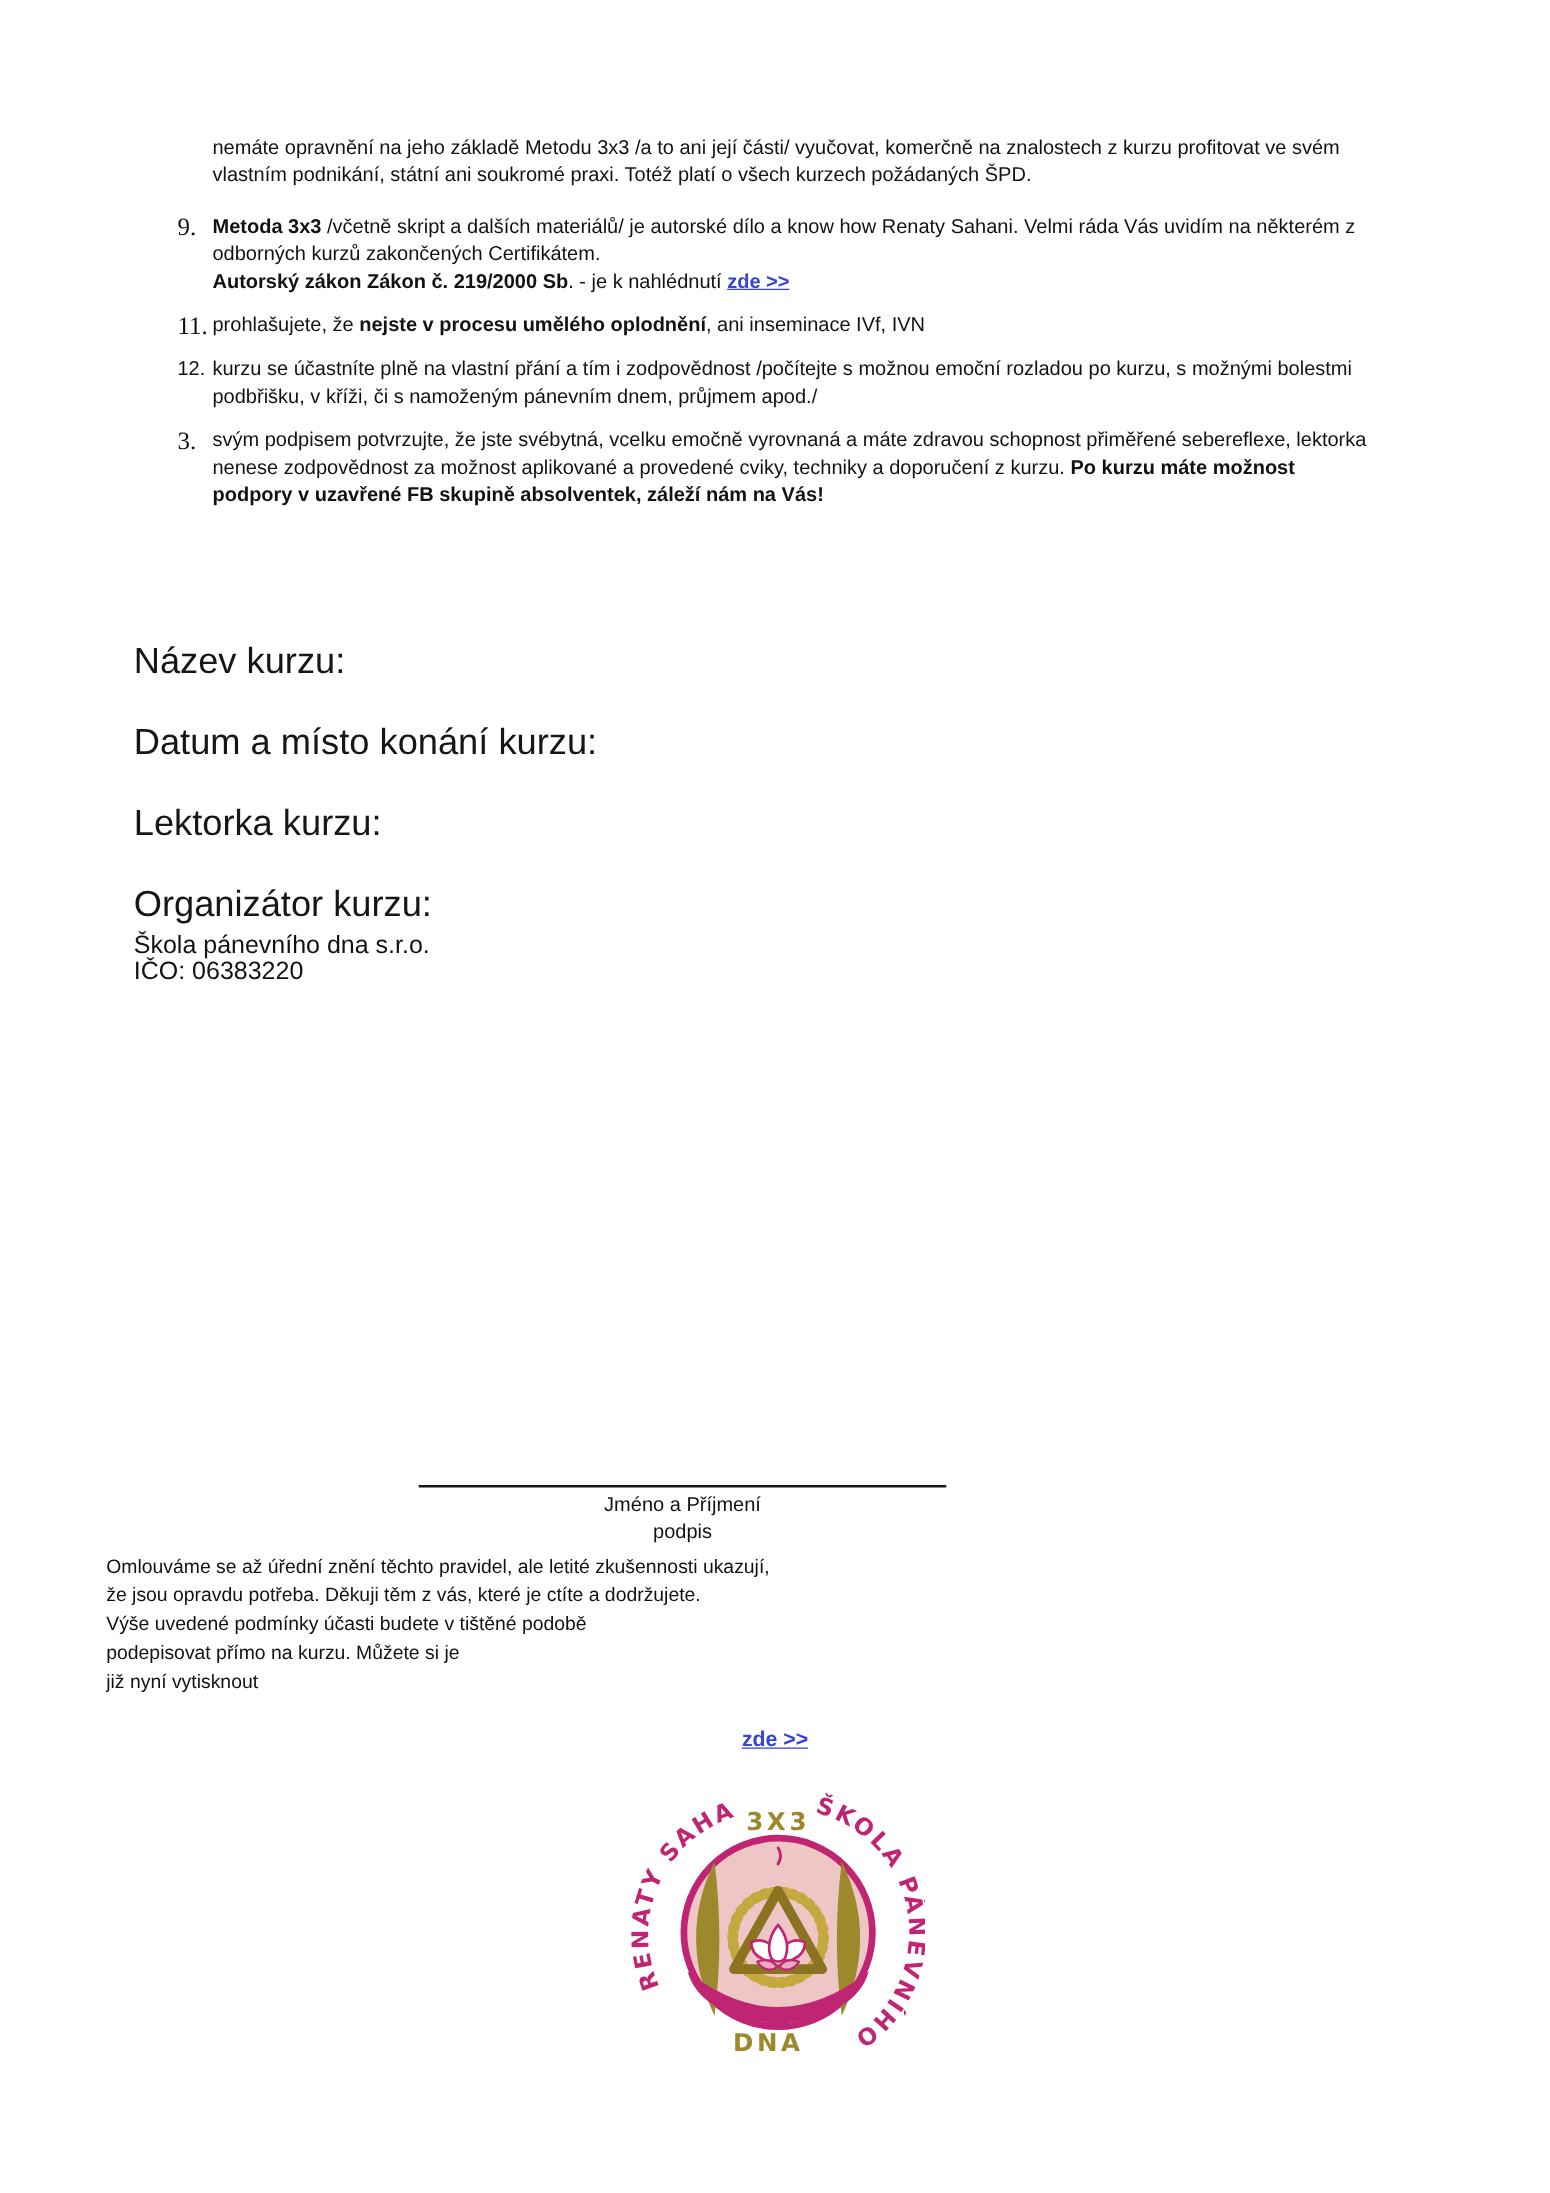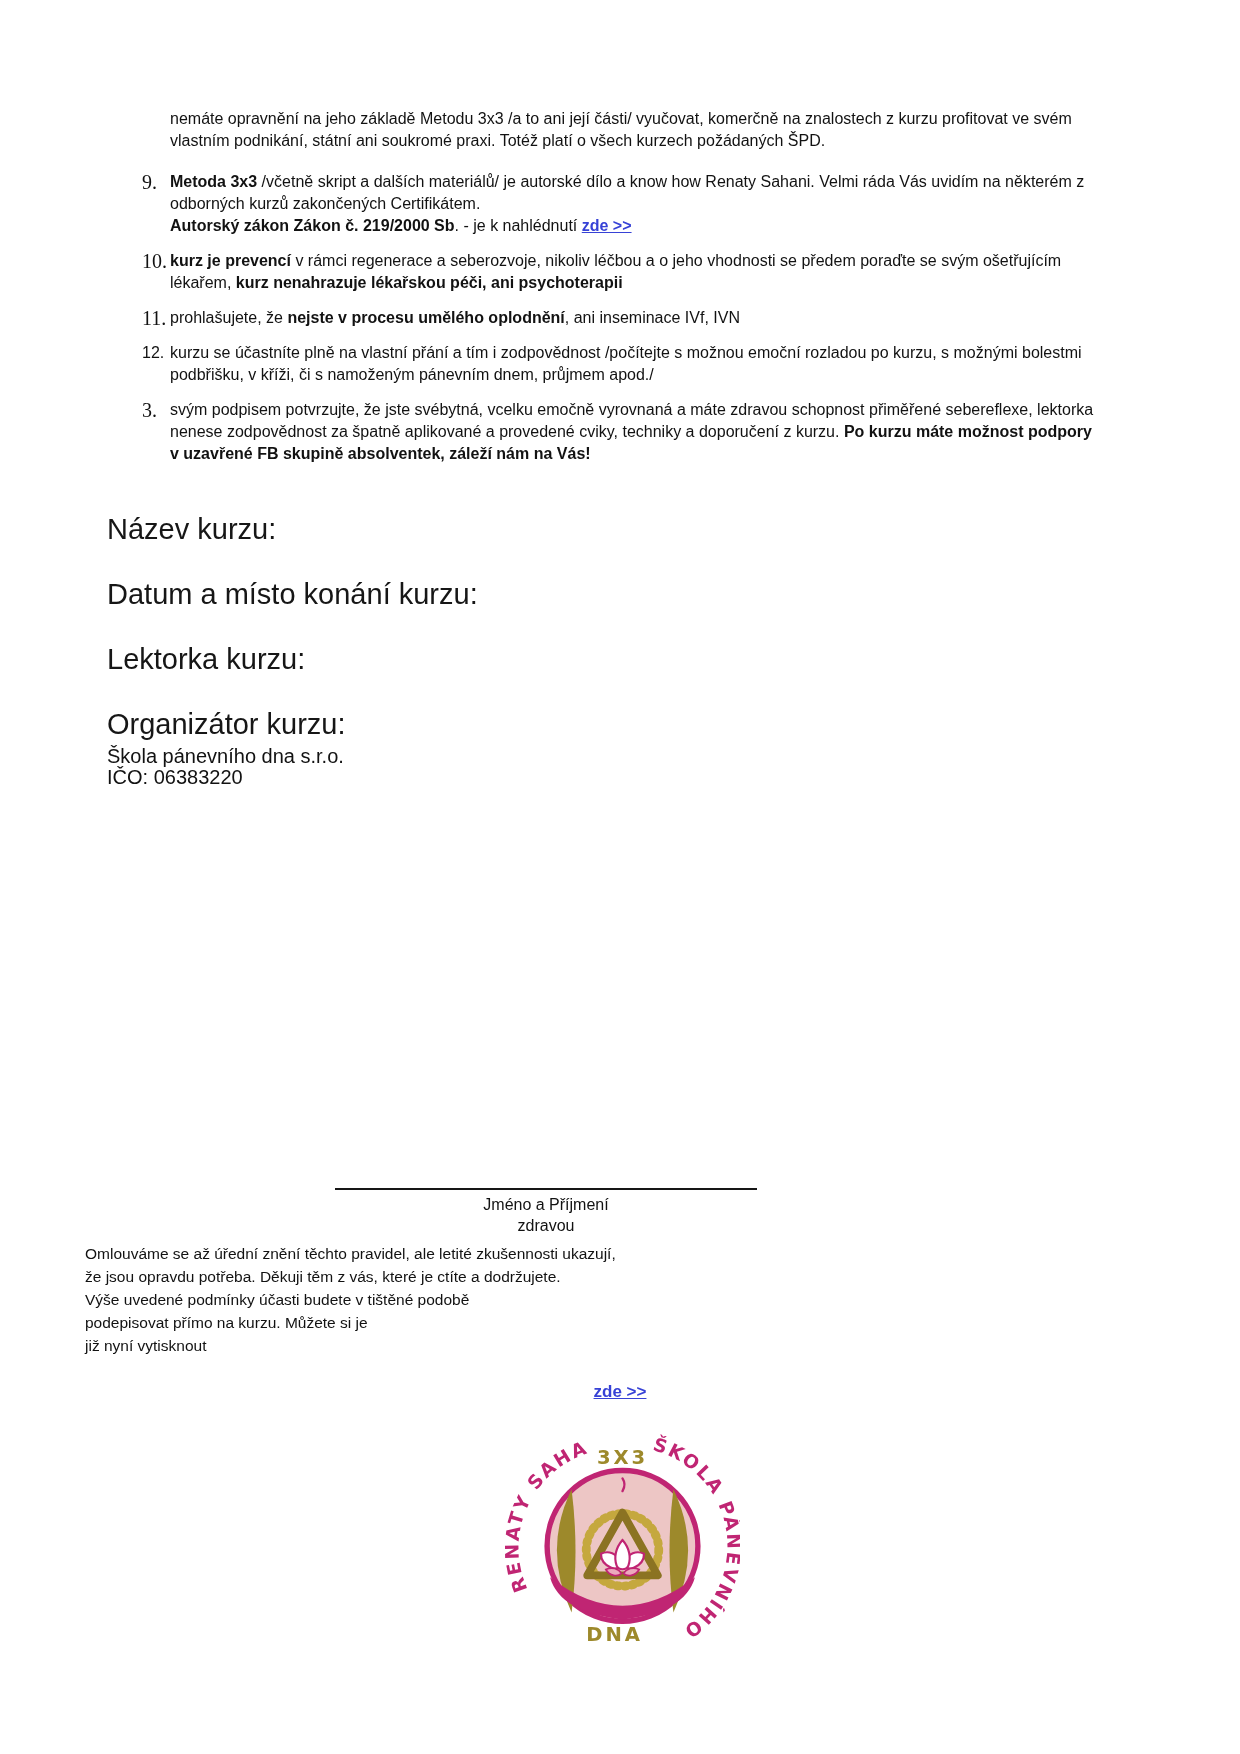--- a/index.html
+++ b/index.html
@@ -46,55 +46,51 @@
 <div class="page">
 
   <div class="abs textcol">
     <p class="intro">nemáte opravnění na jeho základě Metodu 3x3 /a to ani její části/ vyučovat, komerčně na znalostech z kurzu profitovat ve svém vlastním podnikání, státní ani soukromé praxi. Totéž platí o všech kurzech požádaných ŠPD.</p>
     <div>
         <div class="list-item">
           <div class="num serif">9.</div>
           <div class="item-text"><span class="bold">Metoda 3x3 </span><span>/včetně skript a dalších materiálů/ je autorské dílo a know how Renaty Sahani. Velmi ráda Vás uvidím na některém z odborných kurzů zakončených Certifikátem.</span><br><span class="bold">Autorský zákon Zákon č. 219/2000 Sb</span><span>. - je k nahlédnutí </span><span class="link">zde &gt;&gt;</span></div>
         </div>
         <div class="list-item">
-          <div class="num serif">10.</div>
-          <div class="item-text"><span class="bold">kurz je prevencí</span><span> v rámci regenerace a seberozvoje, nikoliv léčbou a o jeho vhodnosti se předem poraďte se svým ošetřujícím lékařem, </span><span class="bold">kurz nenahrazuje lékařskou péči, ani psychoterapii</span></div>
-        </div>
-        <div class="list-item">
           <div class="num serif">11.</div>
           <div class="item-text"><span>prohlašujete, že </span><span class="bold">nejste v procesu umělého oplodnění</span><span>, ani inseminace IVf, IVN</span></div>
         </div>
         <div class="list-item">
           <div class="num sans">12.</div>
           <div class="item-text"><span>kurzu se účastníte plně na vlastní přání a tím i zodpovědnost /počítejte s možnou emoční rozladou po kurzu, s možnými bolestmi podbřišku, v kříži, či s namoženým pánevním dnem, průjmem apod./</span></div>
         </div>
         <div class="list-item">
           <div class="num serif">3.</div>
-          <div class="item-text"><span>svým podpisem potvrzujte, že jste svébytná, vcelku emočně vyrovnaná a máte zdravou schopnost přiměřené sebereflexe, lektorka nenese zodpovědnost za špatně aplikované a provedené cviky, techniky a doporučení z kurzu. </span><span class="bold">Po kurzu máte možnost podpory v uzavřené FB skupině absolventek, záleží nám na Vás!</span></div>
+          <div class="item-text"><span>svým podpisem potvrzujte, že jste svébytná, vcelku emočně vyrovnaná a máte zdravou schopnost přiměřené sebereflexe, lektorka nenese zodpovědnost za možnost aplikované a provedené cviky, techniky a doporučení z kurzu. </span><span class="bold">Po kurzu máte možnost podpory v uzavřené FB skupině absolventek, záleží nám na Vás!</span></div>
         </div>
       </div>
   </div>
 
   <div class="abs headings">
     <div class="heading">Název kurzu:</div>
     <div class="heading">Datum a místo konání kurzu:</div>
     <div class="heading">Lektorka kurzu:</div>
     <div class="heading">Organizátor kurzu:</div>
   </div>
 
   <div class="abs org">
     <div>Škola pánevního dna s.r.o.</div>
     <div>IČO: 06383220</div>
   </div>
 
 
   <div class="abs signature">
     <div class="sig-line"></div>
     <div>Jméno a Příjmení</div>
-    <div>zdravou</div>
+    <div>podpis</div>
   </div>
 
   <div class="abs apology">Omlouváme se až úřední znění těchto pravidel, ale letité zkušennosti ukazují,<br>že jsou opravdu potřeba. Děkuji těm z vás, které je ctíte a dodržujete.<br>Výše uvedené podmínky účasti budete v tištěné podobě<br>podepisovat přímo na kurzu. Můžete si je<br>již nyní vytisknout</div>
 
   <div class="abs print-link-wrap">
     <a class="link">zde &gt;&gt;</a>
   </div>
 
   <div class="abs logo-wrap">
     <svg viewBox="0 0 240 240" width="235" height="240" aria-hidden="true">

